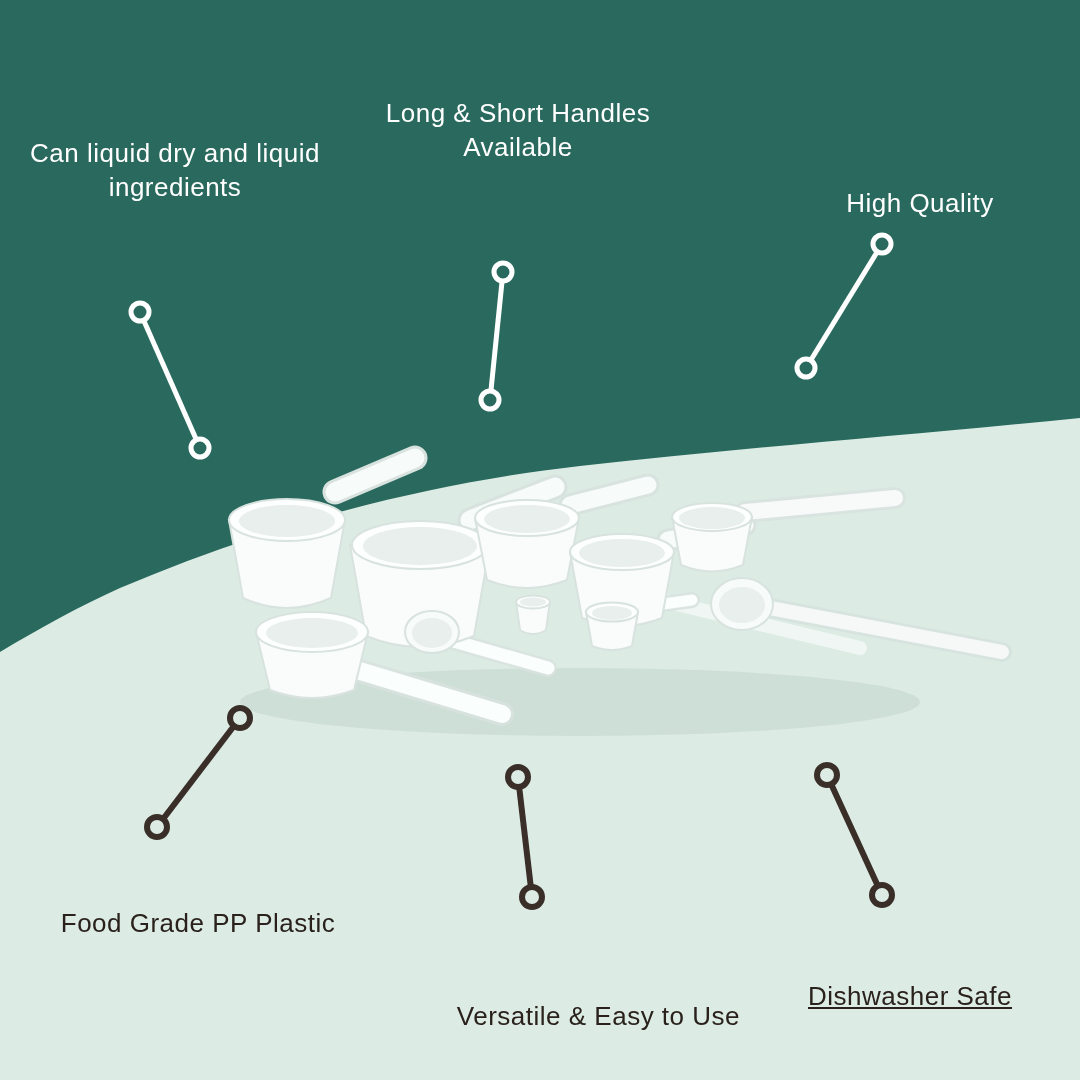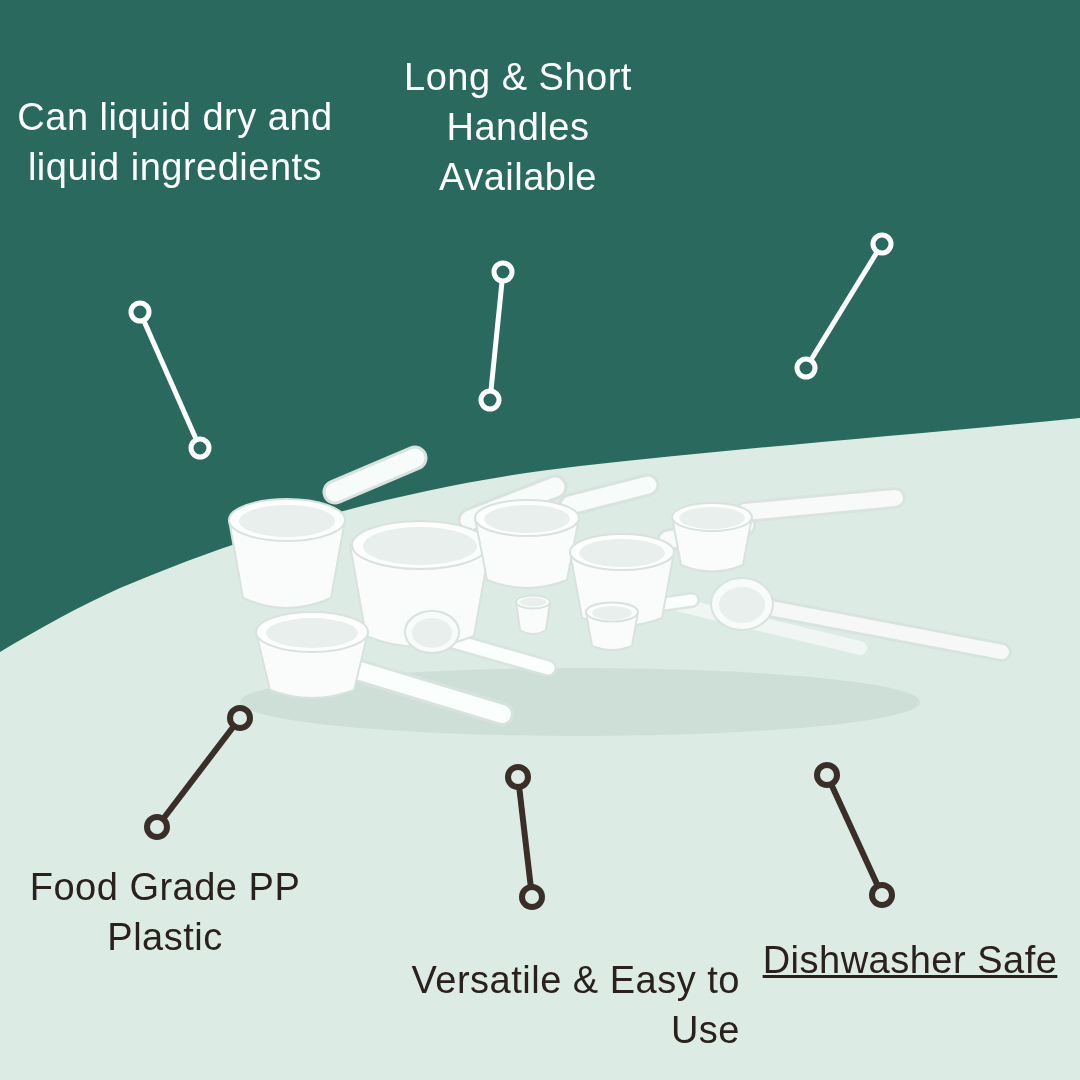--- a/index.html
+++ b/index.html
@@ -19,31 +19,32 @@
     font-family:"Liberation Sans", sans-serif;
   }
   .layer{position:absolute;left:0;top:0;width:1080px;height:1080px;}
   .bg{z-index:0;}
   .product{z-index:1;}
   .overlay{z-index:2;}
   .label{
     position:absolute;
     z-index:3;
     text-align:center;
-    font-size:38px;
+    font-size:26px;
     line-height:1.32;
     letter-spacing:.5px;
     font-weight:400;
+    margin-top:44px;
   }
   .label.light{color:var(--text-light);}
   .label.dark{color:var(--text-dark);}
   .label-measure{left:0px;top:92px;width:350px;}
   .label-handles{left:378px;top:52px;width:280px;}
   .label-quality{left:760px;top:142px;width:320px;}
-  .label-material{left:0px;top:862px;width:330px;}
+  .label-material{left:0px;top:862px;width:330px;padding-left:33px;}
   .label-versatile{left:340px;top:955px;width:400px;text-align:right;}
   .label-dishwasher{left:725px;top:935px;width:370px;text-decoration:underline;}
   .conn.light line{stroke:var(--line-light);stroke-width:5;}
   .conn.light circle{fill:var(--teal);stroke:var(--line-light);stroke-width:5;}
   .conn.dark line{stroke:var(--line-dark);stroke-width:6;}
   .conn.dark circle{fill:var(--mint);stroke:var(--line-dark);stroke-width:6;}
 </style>
 </head>
 <body>
 
@@ -150,17 +151,18 @@
     </g>
     <g class="conn dark">
       <line x1="827" y1="775" x2="882" y2="895"></line>
       <circle cx="827" cy="775" r="10"></circle>
       <circle cx="882" cy="895" r="10"></circle>
     </g>
   </svg>
 
   <div class="label light label-measure">Can liquid dry and liquid ingredients</div>
   <div class="label light label-handles">Long &amp; Short Handles Available</div>
+  <div class="label light label-quality">High Quality</div>
   <div class="label dark label-material">Food Grade PP Plastic</div>
   <div class="label dark label-versatile">Versatile &amp; Easy to Use</div>
   <div class="label dark label-dishwasher">Dishwasher Safe</div>
 
 </div>
 
 </body></html>

